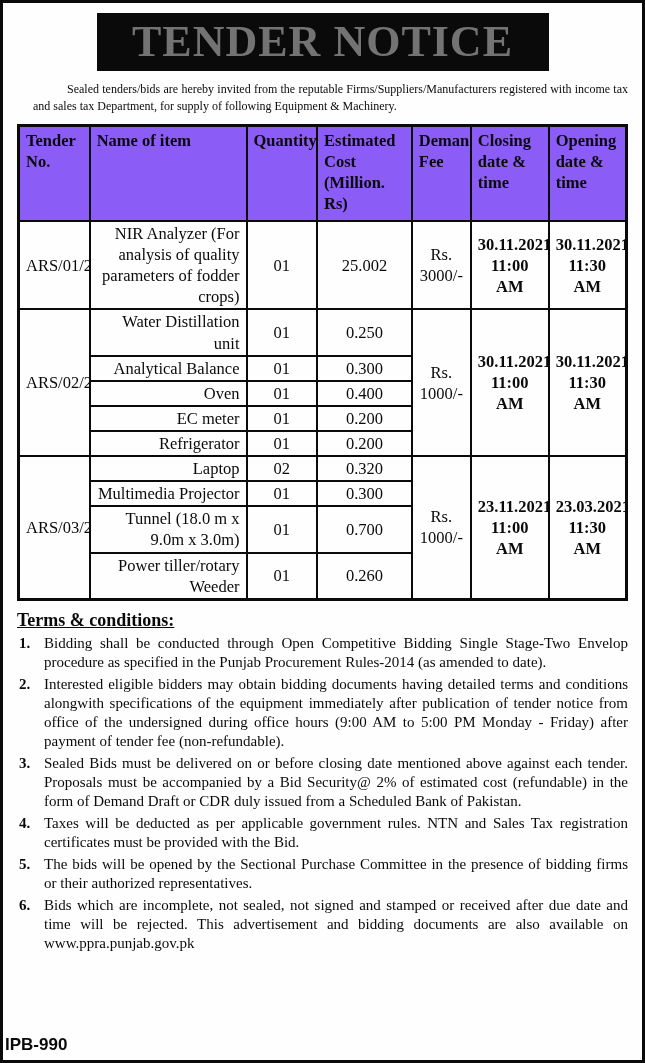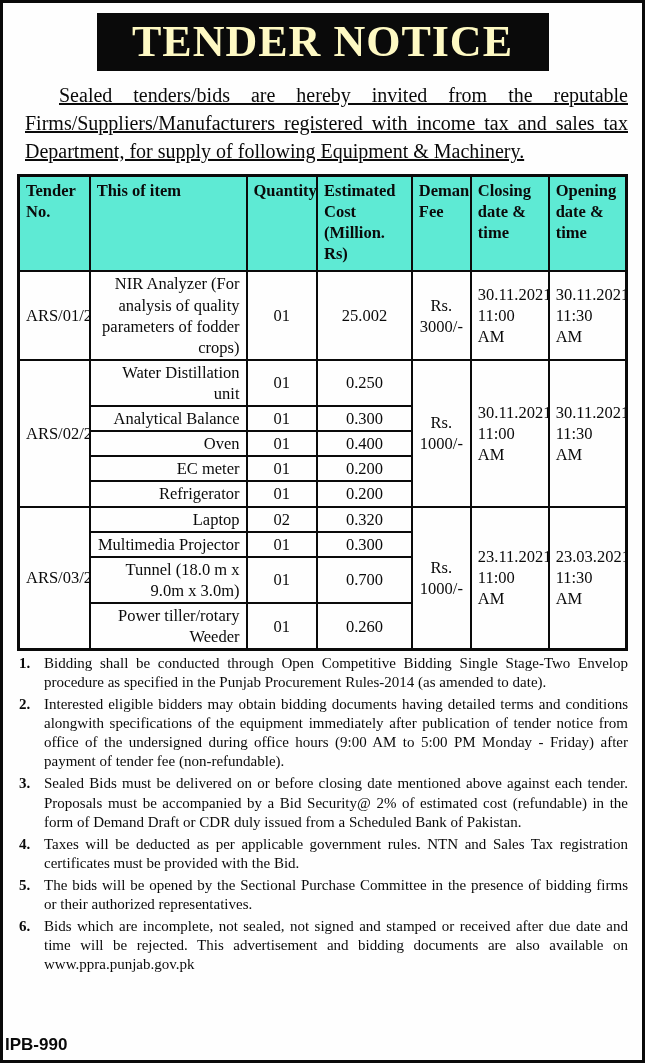--- a/index.html
+++ b/index.html
@@ -4,45 +4,45 @@
 <style>
   html, body { margin:0; padding:0; background:#ffffff; }
   .page {
     width:645px; height:1063px; box-sizing:border-box;
     border:3px solid #0a0a0a; background:#fefefe;
     padding:6px 14px 0 14px; position:relative; overflow:hidden;
     font-family:"Liberation Serif", serif; color:#0a0a0a;
   }
   .title-bar {
     width:452px; height:58px; margin:4px auto 10px auto;
-    background:#0a0a0a; color:#fef9c3;
+    background:#0a0a0a; color:#737373;
     font-size:44px; font-weight:bold; letter-spacing:1px;
     text-align:center; line-height:57px; white-space:nowrap;
   }
   .intro {
-    margin:6px 0 9px 8px; font-size:20px; line-height:1.4;
-    text-align:justify; text-indent:34px;text-decoration:underline;
+    margin:6px 0 9px 16px; font-size:12px; line-height:1.4;
+    text-align:justify; text-indent:34px;
   }
   table.tender {
     width:100%; border-collapse:collapse; border:3px solid #0a0a0a;
     table-layout:fixed;
   }
   table.tender th, table.tender td {
     border:2px solid #0a0a0a; padding:1px 6px;
     font-size:16.5px; line-height:1.28; overflow:hidden;
   }
   table.tender thead th {
-    background:#5eead4; text-align:left; vertical-align:top;
+    background:#8b5cf6; text-align:left; vertical-align:top;
     font-weight:bold; padding:3px 14px 6px 6px;
   }
   .c-tender { text-align:center; vertical-align:middle; }
   .c-name   { text-align:right;   vertical-align:middle;margin-top:10px; }
   .c-qty, .c-cost { text-align:center; vertical-align:middle;margin-top:24px; }
   .c-fee    { text-align:center; vertical-align:middle; }
-  .c-date   { text-align:left; vertical-align:middle; font-weight:normal; font-size:16px; }
+  .c-date   { text-align:center; vertical-align:middle; font-weight:bold; font-size:16px; }
   .terms-heading {
     margin-top:9px; font-size:18px; font-weight:bold; text-decoration:underline;
   }
   ol.terms-list {
     list-style:none; counter-reset:t; margin:3px 0 0 0; padding:0;
   }
   ol.terms-list li {
     counter-increment:t; position:relative; padding-left:27px;
     font-size:15px; line-height:1.27; text-align:justify; margin-bottom:3px;
   }
@@ -69,21 +69,21 @@
       <col style="width:25.8%">
       <col style="width:11.6%">
       <col style="width:15.6%">
       <col style="width:9.7%">
       <col style="width:12.8%">
       <col style="width:12.8%">
     </colgroup>
     <thead>
       <tr>
         <th>Tender No.</th>
-        <th>This of item</th>
+        <th>Name of item</th>
         <th>Quantity</th>
         <th>Estimated Cost (Million. Rs)</th>
         <th>Demand Fee</th>
         <th>Closing date &amp; time</th>
         <th>Opening date &amp; time</th>
       </tr>
     </thead>
     <tbody>
 
       <tr>
@@ -146,20 +146,21 @@
         <td class="c-cost">0.700</td>
       </tr>
       <tr>
         <td class="c-name">Power tiller/rotary Weeder</td>
         <td class="c-qty">01</td>
         <td class="c-cost">0.260</td>
       </tr>
     </tbody>
   </table>
 
+  <div class="terms-heading">Terms &amp; conditions:</div>
   <ol class="terms-list">
     <li>Bidding shall be conducted through Open Competitive Bidding Single Stage-Two Envelop procedure as specified in the Punjab Procurement Rules-2014 (as amended to date).</li>
     <li>Interested eligible bidders may obtain bidding documents having detailed terms and conditions alongwith specifications of the equipment immediately after publication of tender notice from office of the undersigned during office hours (9:00 AM to 5:00 PM Monday - Friday) after payment of tender fee (non-refundable).</li>
     <li>Sealed Bids must be delivered on or before closing date mentioned above against each tender. Proposals must be accompanied by a Bid Security@ 2% of estimated cost (refundable) in the form of Demand Draft or CDR duly issued from a Scheduled Bank of Pakistan.</li>
     <li>Taxes will be deducted as per applicable government rules. NTN and Sales Tax registration certificates must be provided with the Bid.</li>
     <li>The bids will be opened by the Sectional Purchase Committee in the presence of bidding firms or their authorized representatives.</li>
     <li>Bids which are incomplete, not sealed, not signed and stamped or received after due date and time will be rejected. This advertisement and bidding documents are also available on www.ppra.punjab.gov.pk</li>
   </ol>
 
   <div class="footer-code">IPB-990</div>

